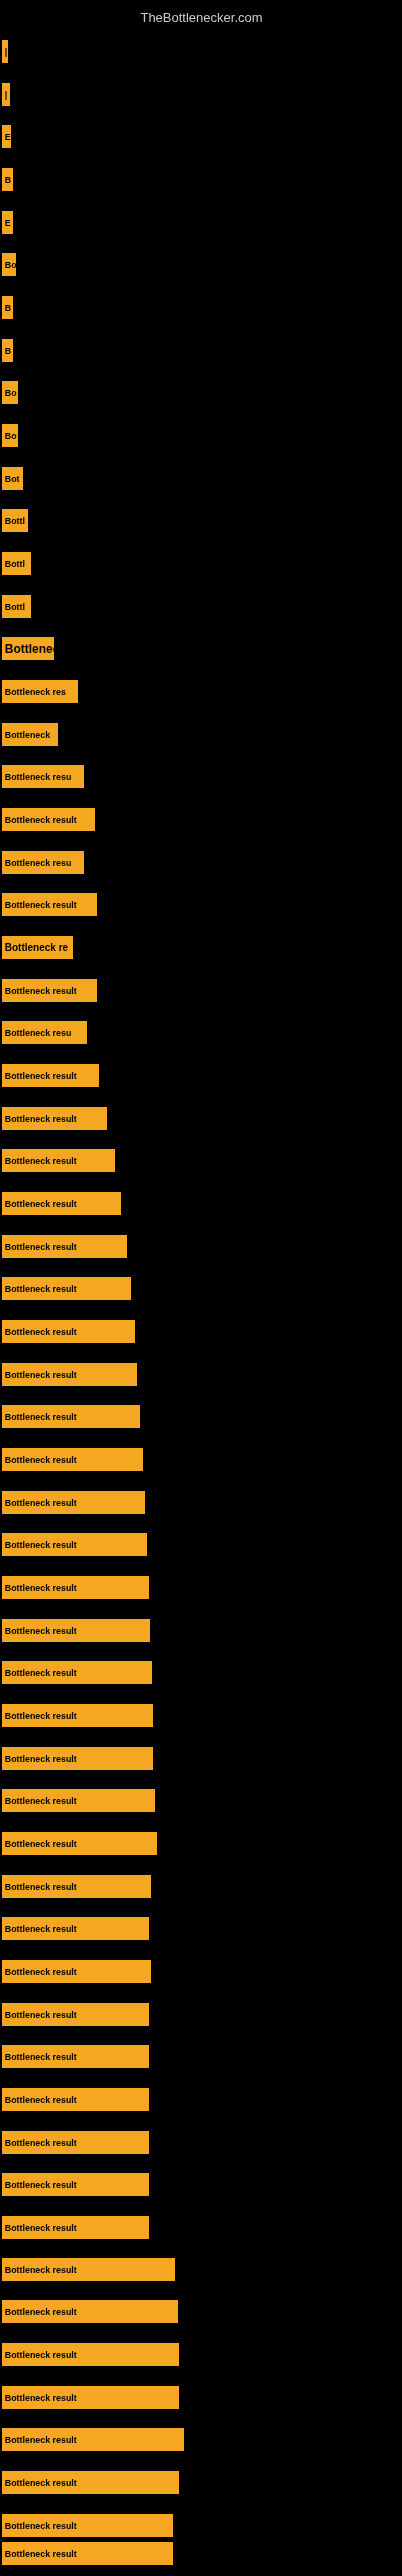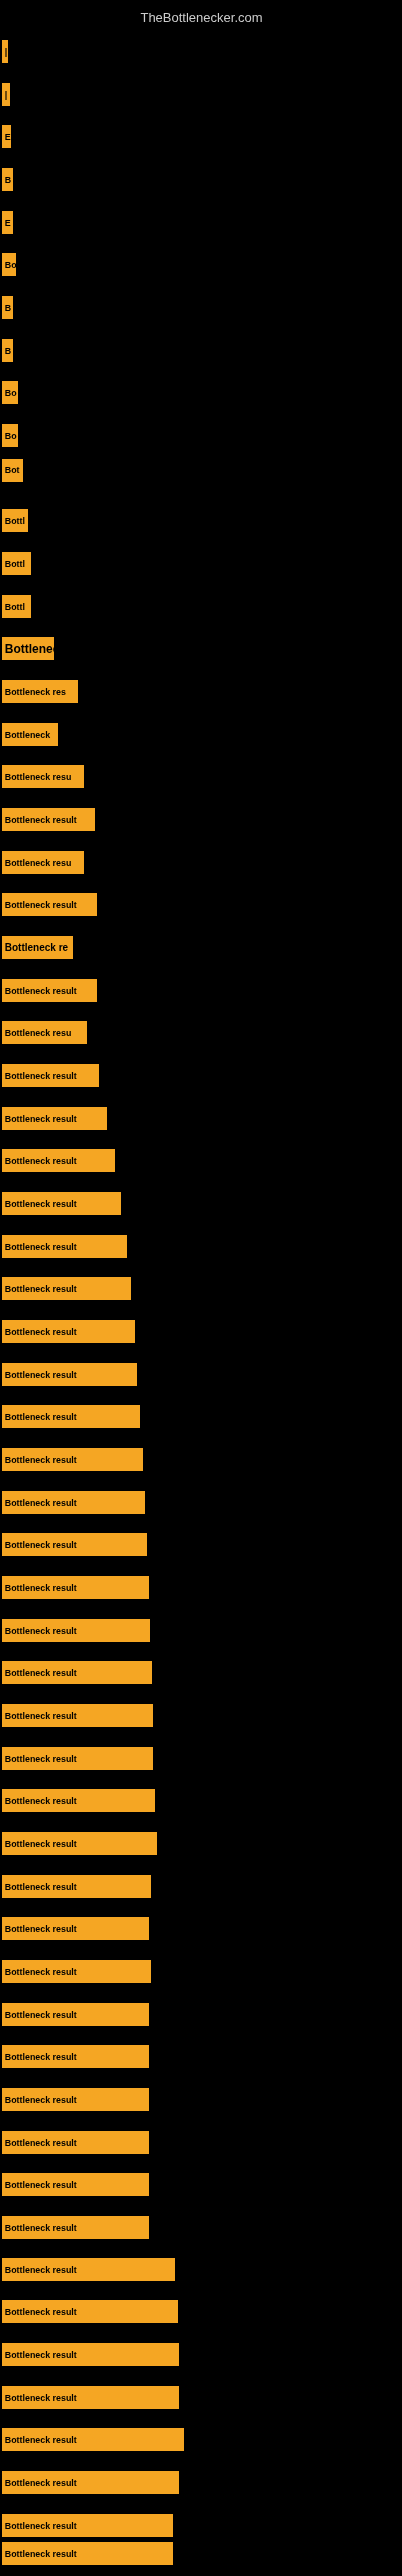--- a/index.html
+++ b/index.html
@@ -63,21 +63,21 @@
     </div>
     <div style="position: absolute; left: 0px; top: 299px; width: 403px; height: 39px; display: flex; align-items: center;">
       <div style="background-color: rgb(245, 166, 35); color: rgb(0, 0, 0); font-size: 8.9px; font-weight: bold; padding: 1.6px 3.2px; white-space: nowrap; display: flex; align-items: center; height: 22.5px; width: 11.3px; max-width: 11.3px; overflow: hidden; margin-left: 1.6px;">B</div>
     </div>
     <div style="position: absolute; left: 0px; top: 341px; width: 403px; height: 39px; display: flex; align-items: center;">
       <div style="background-color: rgb(245, 166, 35); color: rgb(0, 0, 0); font-size: 8.9px; font-weight: bold; padding: 1.6px 3.2px; white-space: nowrap; display: flex; align-items: center; height: 22.5px; width: 16px; max-width: 16px; overflow: hidden; margin-left: 1.6px;">Bo</div>
     </div>
     <div style="position: absolute; left: 0px; top: 384px; width: 403px; height: 39px; display: flex; align-items: center;">
       <div style="background-color: rgb(245, 166, 35); color: rgb(0, 0, 0); font-size: 8.9px; font-weight: bold; padding: 1.6px 3.2px; white-space: nowrap; display: flex; align-items: center; height: 22.5px; width: 16px; max-width: 16px; overflow: hidden; margin-left: 1.6px;">Bo</div>
     </div>
-    <div style="position: absolute; left: 0px; top: 427px; width: 403px; height: 39px; display: flex; align-items: flex-start;">
+    <div style="position: absolute; left: 0px; top: 427px; width: 403px; height: 39px; display: flex; align-items: center;">
       <div style="background-color: rgb(245, 166, 35); color: rgb(0, 0, 0); font-size: 8.9px; font-weight: bold; padding: 1.6px 3.2px; white-space: nowrap; display: flex; align-items: center; height: 22.5px; width: 21px; max-width: 21px; overflow: hidden; margin-left: 1.6px;">Bot</div>
     </div>
     <div style="position: absolute; left: 0px; top: 469px; width: 403px; height: 39px; display: flex; align-items: center;">
       <div style="background-color: rgb(245, 166, 35); color: rgb(0, 0, 0); font-size: 8.9px; font-weight: bold; padding: 1.6px 3.2px; white-space: nowrap; display: flex; align-items: center; height: 22.5px; width: 26px; max-width: 26px; overflow: hidden; margin-left: 1.6px;">Bottl</div>
     </div>
     <div style="position: absolute; left: 0px; top: 512px; width: 403px; height: 39px; display: flex; align-items: center;">
       <div style="background-color: rgb(245, 166, 35); color: rgb(0, 0, 0); font-size: 8.9px; font-weight: bold; padding: 1.6px 3.2px; white-space: nowrap; display: flex; align-items: center; height: 22.5px; width: 29px; max-width: 29px; overflow: hidden; margin-left: 1.6px;">Bottl</div>
     </div>
     <div style="position: absolute; left: 0px; top: 555px; width: 403px; height: 39px; display: flex; align-items: center;">
       <div style="background-color: rgb(245, 166, 35); color: rgb(0, 0, 0); font-size: 8.9px; font-weight: bold; padding: 1.6px 3.2px; white-space: nowrap; display: flex; align-items: center; height: 22.5px; width: 29px; max-width: 29px; overflow: hidden; margin-left: 1.6px;">Bottl</div>

